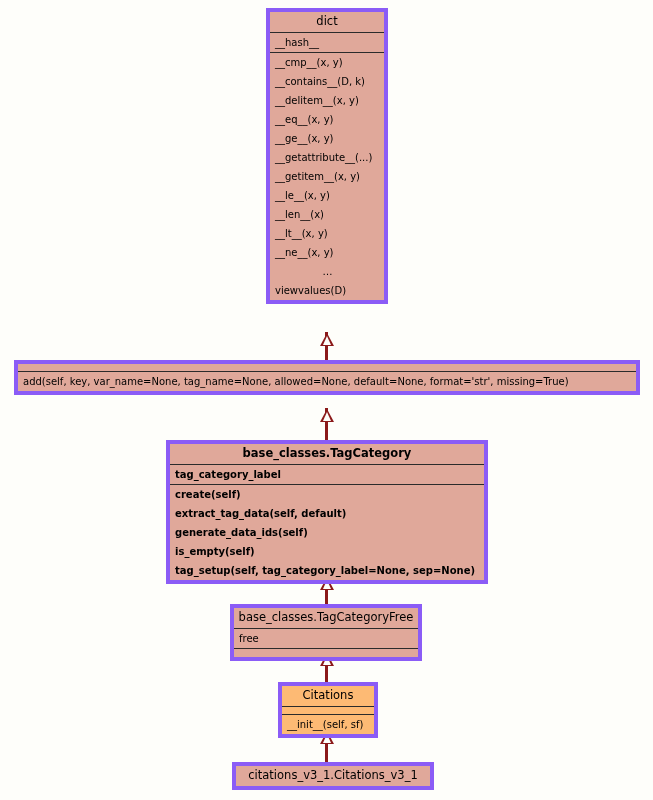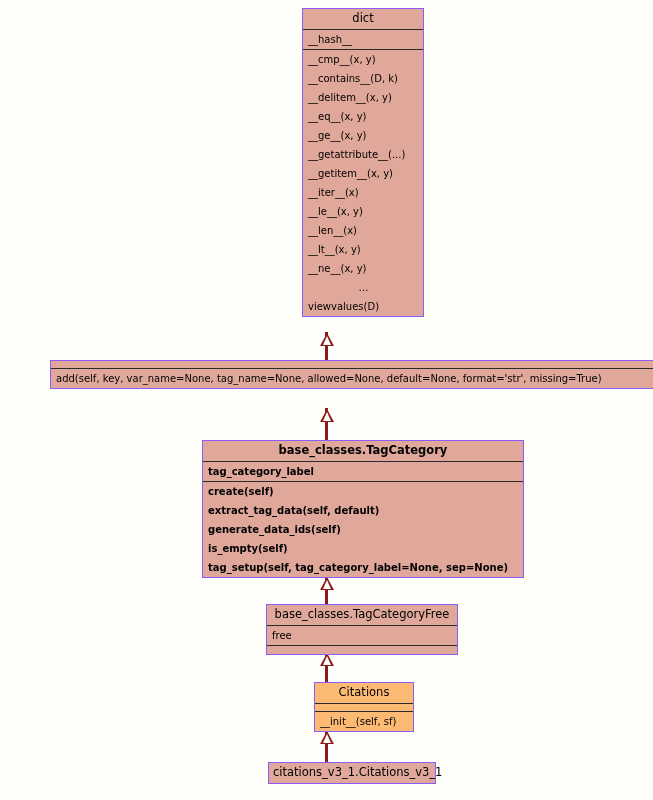--- a/index.html
+++ b/index.html
@@ -17,24 +17,23 @@
   #canvas {
     position: relative;
     width: 653px;
     height: 800px;
   }
 
   
   .uml-class {
     position: absolute;
     box-sizing: border-box;
-    border: 1px solid #8b5cf6;
+    border: 4px solid #8b5cf6;
     background: #e0a89a;
     z-index: 3;
-    margin-left: 36px;
   }
   .uml-class.light {
     background: #fdba74;
   }
   .compartment {
     box-sizing: border-box;
     border-bottom: 1px solid #2b2b2b;
   }
   .compartment:last-child {
     border-bottom: none;
@@ -140,21 +139,20 @@
       <div class="member">__hash__</div>
     </div>
     <div class="compartment cls-methods">
       <div class="member">__cmp__(x, y)</div>
       <div class="member">__contains__(D, k)</div>
       <div class="member">__delitem__(x, y)</div>
       <div class="member">__eq__(x, y)</div>
       <div class="member">__ge__(x, y)</div>
       <div class="member">__getattribute__(...)</div>
       <div class="member">__getitem__(x, y)</div>
-      <div class="member">__iter__(x)</div>
       <div class="member">__le__(x, y)</div>
       <div class="member">__len__(x)</div>
       <div class="member">__lt__(x, y)</div>
       <div class="member">__ne__(x, y)</div>
       <div class="member center">…</div>
       <div class="member">viewvalues(D)</div>
     </div>
   </div>
 
   <div class="uml-class" style="left:14px; top:360px; width:626px;">
@@ -187,17 +185,17 @@
   </div>
 
   <div class="uml-class light" style="left:278px; top:682px; width:100px;">
     <div class="compartment cls-title">Citations</div>
     <div class="compartment cls-attrs empty-compartment"></div>
     <div class="compartment cls-methods">
       <div class="member">__init__(self, sf)</div>
     </div>
   </div>
 
-  <div class="uml-class" style="left:232px; top:762px; width:168px;">
+  <div class="uml-class" style="left:232px; top:762px; width:202px;">
     <div class="compartment cls-title">citations_v3_1.Citations_v3_1</div>
   </div>
 
 </div>
 
 </body></html>

